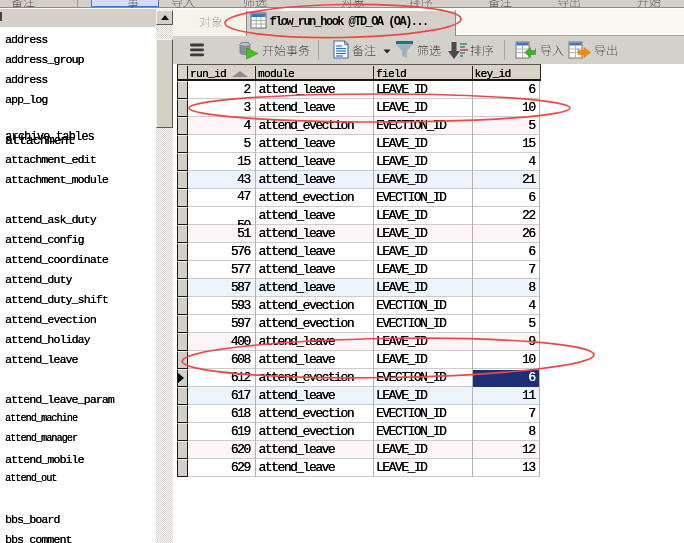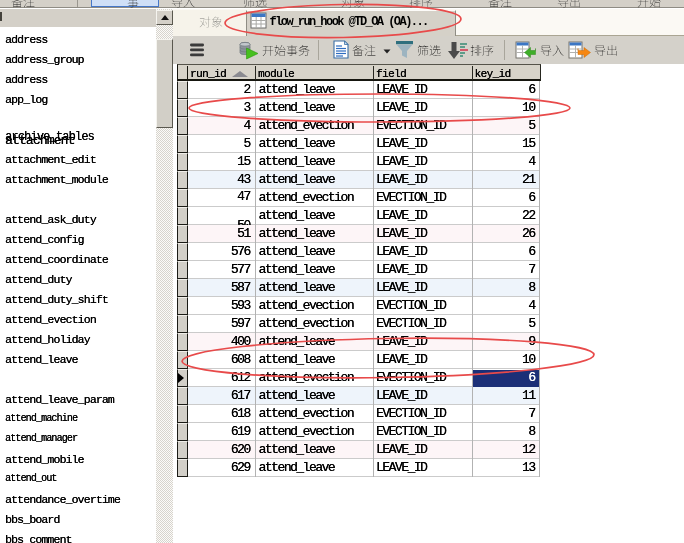--- a/index.html
+++ b/index.html
@@ -37,21 +37,20 @@
       <div class="mono" style="left:5px;top:272.8px;font-size:11.5px;letter-spacing:-0.85px">attend_duty</div>
       <div class="mono" style="left:5px;top:292.8px;font-size:11.5px;letter-spacing:-0.85px">attend_duty_shift</div>
       <div class="mono" style="left:5px;top:312.8px;font-size:11.5px;letter-spacing:-0.85px">attend_evection</div>
       <div class="mono" style="left:5px;top:332.8px;font-size:11.5px;letter-spacing:-0.85px">attend_holiday</div>
       <div class="mono" style="left:5px;top:352.8px;font-size:11.5px;letter-spacing:-0.85px">attend_leave</div>
       <div class="mono" style="left:5px;top:392.8px;font-size:11.5px;letter-spacing:-0.85px">attend_leave_param</div>
       <div class="mono" style="left:5px;top:412.8px;font-size:10px;letter-spacing:-0.85px">attend_machine</div>
       <div class="mono" style="left:5px;top:432.8px;font-size:10px;letter-spacing:-0.85px">attend_manager</div>
       <div class="mono" style="left:5px;top:452.8px;font-size:11.5px;letter-spacing:-0.85px">attend_mobile</div>
       <div class="mono" style="left:5px;top:472.8px;font-size:10px;letter-spacing:-0.85px">attend_out</div>
-      <div class="mono" style="left:5px;top:492.8px;font-size:11.5px;letter-spacing:-0.85px">attendance_overtime</div>
       <div class="mono" style="left:5px;top:512.8px;font-size:11.5px;letter-spacing:-0.85px">bbs_board</div>
       <div class="mono" style="left:5px;top:532.8px;font-size:11.5px;letter-spacing:-0.85px">bbs_comment</div>
     </div>
 <div class="abs dith" style="left:156px;top:9px;width:17px;height:534px"></div>
 <div class="abs" style="left:156px;top:10px;width:17px;height:15px;background:#d4d0c8;border-top:1px solid #f5f4ef;border-left:1px solid #f5f4ef;border-right:1.5px solid #5a584f;border-bottom:1.5px solid #5a584f"></div>
 <div class="abs" style="left:160.5px;top:15px;width:0;height:0;border-left:4px solid transparent;border-right:4px solid transparent;border-bottom:5px solid #111"></div>
 <div class="abs" style="left:156px;top:39px;width:17px;height:89px;background:#d2cfc7;border-top:1px solid #f5f4ef;border-left:1px solid #f5f4ef;border-right:1.5px solid #5a584f;border-bottom:1.5px solid #5a584f"></div>
 <div class="abs" style="left:173px;top:9px;width:511px;height:27px;background:#fbf9f4;border-bottom:1px solid #aaa593"></div>
 <div class="abs" style="left:173px;top:10px;width:73px;height:26px;background:#f6f3ea"></div>
     <div class="abs" style="left:246px;top:10px;width:210px;height:27px;background:#d5d1c8;border-left:1px solid #8f8d84;border-top:1px solid #fcfbf8;border-right:1px solid #8f8d84"></div>

